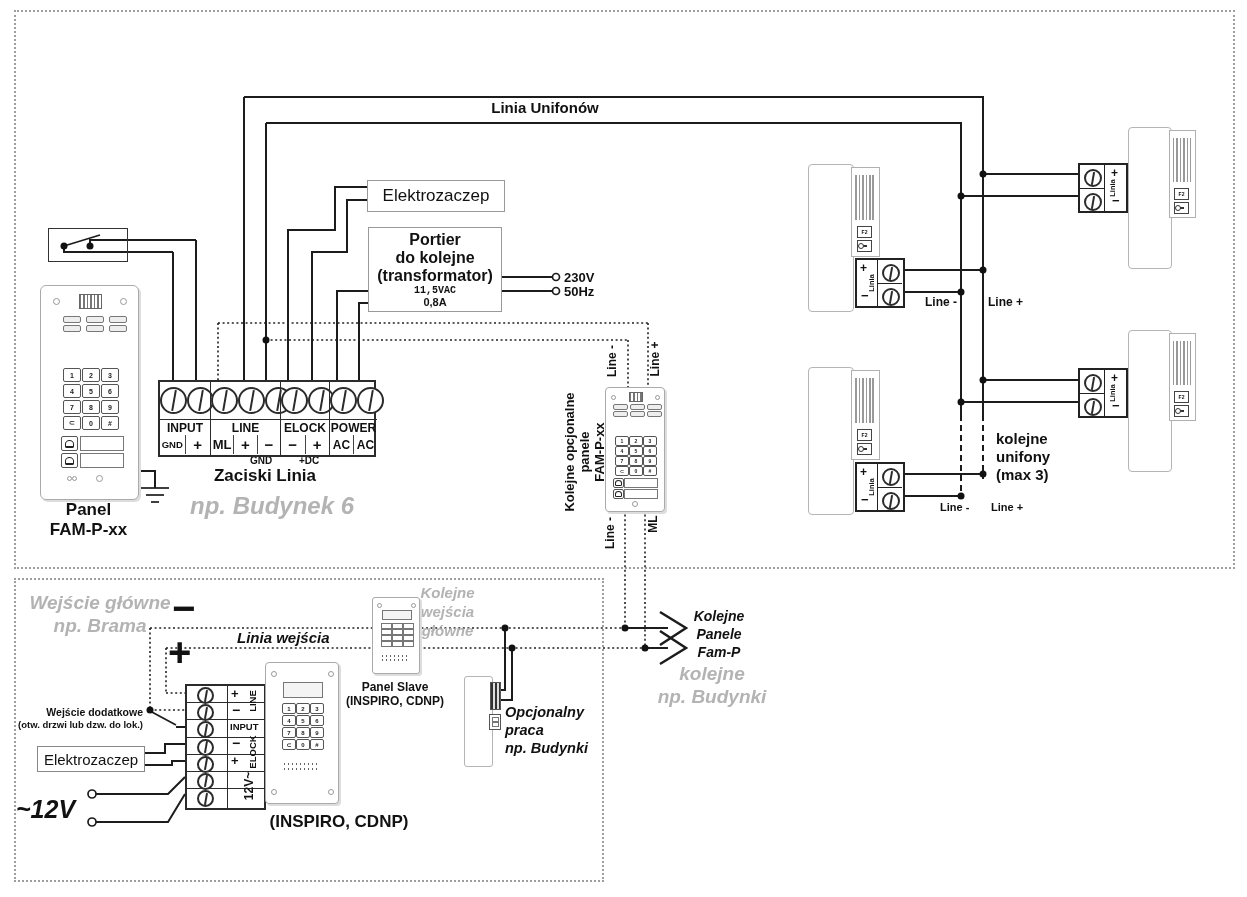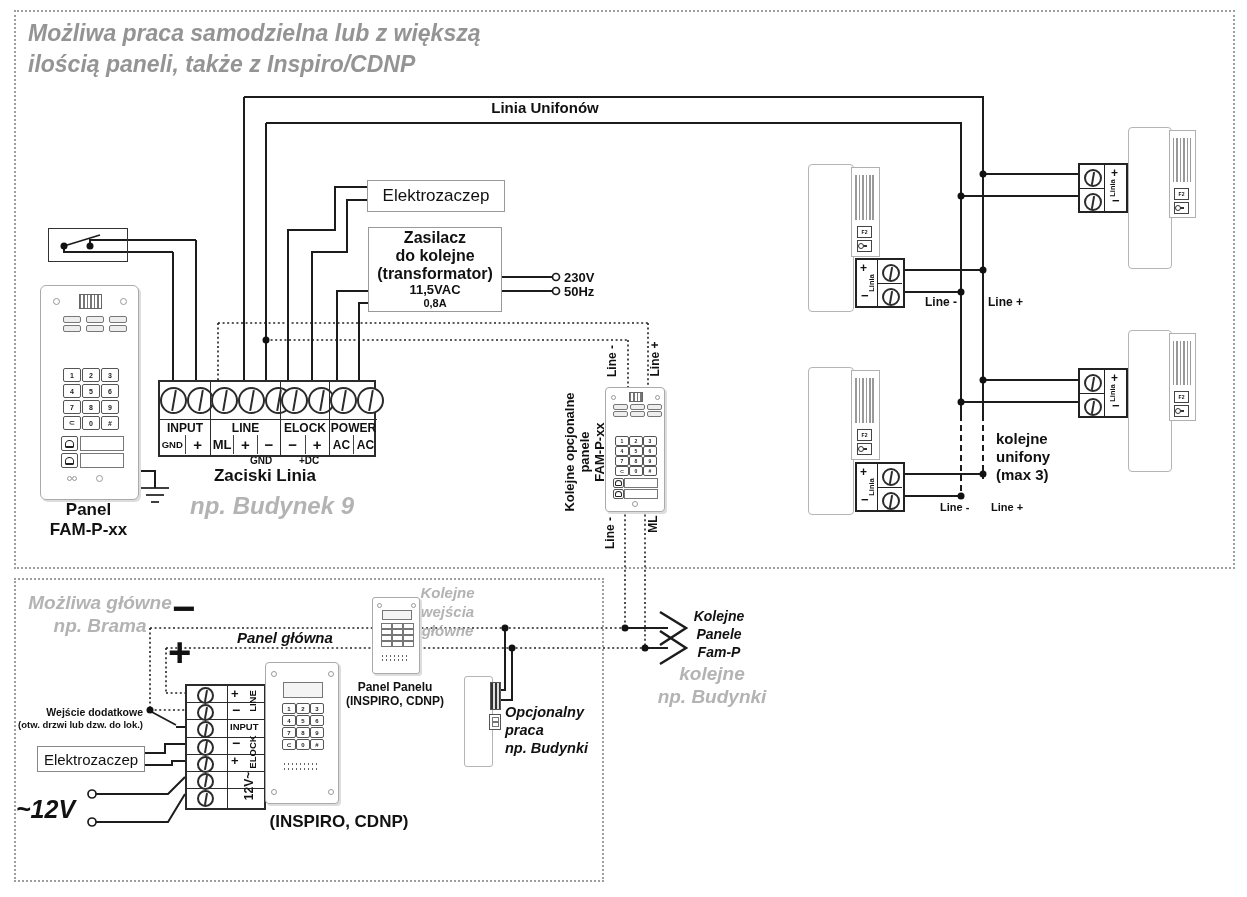--- a/index.html
+++ b/index.html
@@ -149,24 +149,20 @@
     <g fill="#fff" stroke="#1c1c1c" stroke-width="1.7">
       <circle cx="556" cy="277" r="3.5"></circle>
         <circle cx="556" cy="291" r="3.5"></circle>
       <circle cx="92" cy="794" r="4"></circle>
         <circle cx="92" cy="822" r="4"></circle>
     </g>
   </svg>
 
   <div class="layer2">
 
-  <div class="lbl b i" style="left:28px;top:18px;font-size:23px;line-height:1.35;color:#949494;">
-    <div>Możliwa praca samodzielna lub z większą</div>
-    <div>ilością paneli, także z Inspiro/CDNP</div>
-  </div>
 
   <div class="lbl b ctr" style="left:445px;top:99px;width:200px;font-size:15px;">Linia Unifonów</div>
 
   <div class="abs" style="left:48px;top:228px;width:78px;height:32px;border:1.5px solid #333;"></div>
 
   <div class="panel" style="left:40px;top:285px;width:97px;height:213px;">
     <div class="mini-screw" style="left:12px;top:12px;width:5px;height:5px;"></div>
     <div class="mini-screw" style="left:79px;top:12px;width:5px;height:5px;"></div>
     <div class="speaker" style="left:38px;top:8px;width:21px;height:13px;"></div>
     <div class="slot" style="left:22px;top:30px;width:16px;height:5px;"></div>
@@ -200,24 +196,24 @@
     <div class="mini-screw" style="left:55px;top:189px;width:5px;height:5px;"></div>
   </div>
   <div class="lbl b ctr" style="left:40px;top:500px;width:97px;font-size:17px;line-height:1.2;">
     <div>Panel</div>
     <div>FAM-P-xx</div>
   </div>
 
   <div class="wbox" style="left:367px;top:180px;width:136px;height:30px;font-size:17px;">Elektrozaczep</div>
 
   <div class="wbox" style="left:368px;top:227px;width:132px;height:83px;flex-direction:column;line-height:1.12;">
-    <div class="b" style="font-size:16px;">Zasilacz</div>
+    <div class="b" style="font-size:16px;">Portier</div>
     <div class="b" style="font-size:16px;">do kolejne</div>
     <div class="b" style="font-size:16px;">(transformator)</div>
-    <div class="b" style="font-size:13px;">11,5VAC</div>
+    <div class="b" style="font-size:10px;font-family:Liberation Mono, monospace;">11,5VAC</div>
     <div class="b" style="font-size:11px;">0,8A</div>
   </div>
   <div class="lbl b" style="left:564px;top:270px;font-size:13px;">230V</div>
   <div class="lbl b" style="left:564px;top:284px;font-size:13px;">50Hz</div>
 
   <div class="main-term">
     <div class="mt-group" style="width:50px;">
       <div class="mt-screws">
             <div class="mt-screw"></div>
             <div class="mt-screw"></div>
@@ -261,21 +257,21 @@
       <div class="mt-pins">
             <span style="font-size:12px;">AC</span>
             <span style="font-size:12px;">AC</span>
           </div>
     </div>
   </div>
   <div class="lbl b" style="left:250px;top:455px;font-size:10px;">GND</div>
   <div class="lbl b" style="left:299px;top:455px;font-size:10px;">+DC</div>
   <div class="lbl b ctr" style="left:158px;top:466px;width:214px;font-size:17px;">Zaciski Linia</div>
 
-  <div class="lbl b i gray" style="left:190px;top:492px;font-size:24px;">np. Budynek 9</div>
+  <div class="lbl b i gray" style="left:190px;top:492px;font-size:24px;">np. Budynek 6</div>
 
   <div class="vlabel gray" style="left:585px;top:452px;color:#111;font-size:13px;line-height:1.15;text-align:center;">
     <div>Kolejne opcjonalne</div>
     <div>panele</div>
     <div>FAM-P-xx</div>
   </div>
   <div class="vlabel" style="left:612px;top:361px;font-size:12px;">Line -</div>
   <div class="vlabel" style="left:655px;top:359px;font-size:12px;">Line +</div>
   <div class="vlabel" style="left:610px;top:533px;font-size:12px;">Line -</div>
   <div class="vlabel" style="left:653px;top:524px;font-size:12px;">ML</div>
@@ -399,26 +395,26 @@
   <div class="lbl b" style="left:988px;top:295px;font-size:12px;">Line +</div>
   <div class="lbl b" style="left:940px;top:501px;font-size:11px;">Line -</div>
   <div class="lbl b" style="left:991px;top:501px;font-size:11px;">Line +</div>
   <div class="lbl b" style="left:996px;top:430px;font-size:15px;line-height:1.2;">
     <div>kolejne</div>
     <div>unifony</div>
     <div>(max 3)</div>
   </div>
 
   <div class="lbl b i gray ctr" style="left:25px;top:592px;width:150px;font-size:19px;line-height:1.2;">
-    <div>Możliwa główne</div>
+    <div>Wejście główne</div>
     <div>np. Brama</div>
   </div>
   <div class="lbl b" style="left:172px;top:592px;font-size:40px;line-height:0.8;">−</div>
   <div class="lbl b" style="left:168px;top:636px;font-size:40px;line-height:0.8;">+</div>
-  <div class="lbl b i" style="left:237px;top:629px;font-size:15px;">Panel główna</div>
+  <div class="lbl b i" style="left:237px;top:629px;font-size:15px;">Linia wejścia</div>
 
   <div class="lbl b" style="left:20px;top:706px;width:123px;text-align:right;font-size:10.5px;">Wejście dodatkowe</div>
   <div class="lbl b" style="left:0px;top:719px;width:143px;text-align:right;font-size:9.5px;">(otw. drzwi lub dzw. do lok.)</div>
 
   <div class="wbox" style="left:37px;top:746px;width:106px;height:24px;font-size:15px;border-color:#888;">Elektrozaczep</div>
   <div class="lbl b i" style="left:16px;top:795px;font-size:25px;">~12V</div>
 
   <div class="mterm">
     <div class="mterm-div"></div>
     <div class="mrow">
@@ -490,21 +486,21 @@
     <div class="plate" style="left:8px;top:37px;width:9px;height:4px;"></div>
         <div class="plate" style="left:19px;top:37px;width:9px;height:4px;"></div>
         <div class="plate" style="left:30px;top:37px;width:9px;height:4px;"></div>
     <div class="plate" style="left:8px;top:43px;width:9px;height:4px;"></div>
         <div class="plate" style="left:19px;top:43px;width:9px;height:4px;"></div>
         <div class="plate" style="left:30px;top:43px;width:9px;height:4px;"></div>
     <div class="dotrow" style="left:9px;top:57px;width:28px;"></div>
     <div class="dotrow" style="left:9px;top:61px;width:28px;"></div>
   </div>
   <div class="lbl b ctr" style="left:343px;top:680px;width:104px;font-size:12px;line-height:1.2;">
-    <div>Panel Panelu</div>
+    <div>Panel Slave</div>
     <div>(INSPIRO, CDNP)</div>
   </div>
   <div class="lbl b i gray ctr" style="left:400px;top:584px;width:95px;font-size:15px;line-height:1.25;">
     <div>Kolejne</div>
     <div>wejścia</div>
     <div>główne</div>
   </div>
 
   <div class="uni-body" style="left:464px;top:676px;width:27px;height:89px;border-radius:3px;z-index:2;"></div>
   <div class="abs" style="left:490px;top:682px;width:9px;height:26px;background:repeating-linear-gradient(90deg,#333 0 2px,#ddd 2px 4px);border:1px solid #555;z-index:2;"></div>

